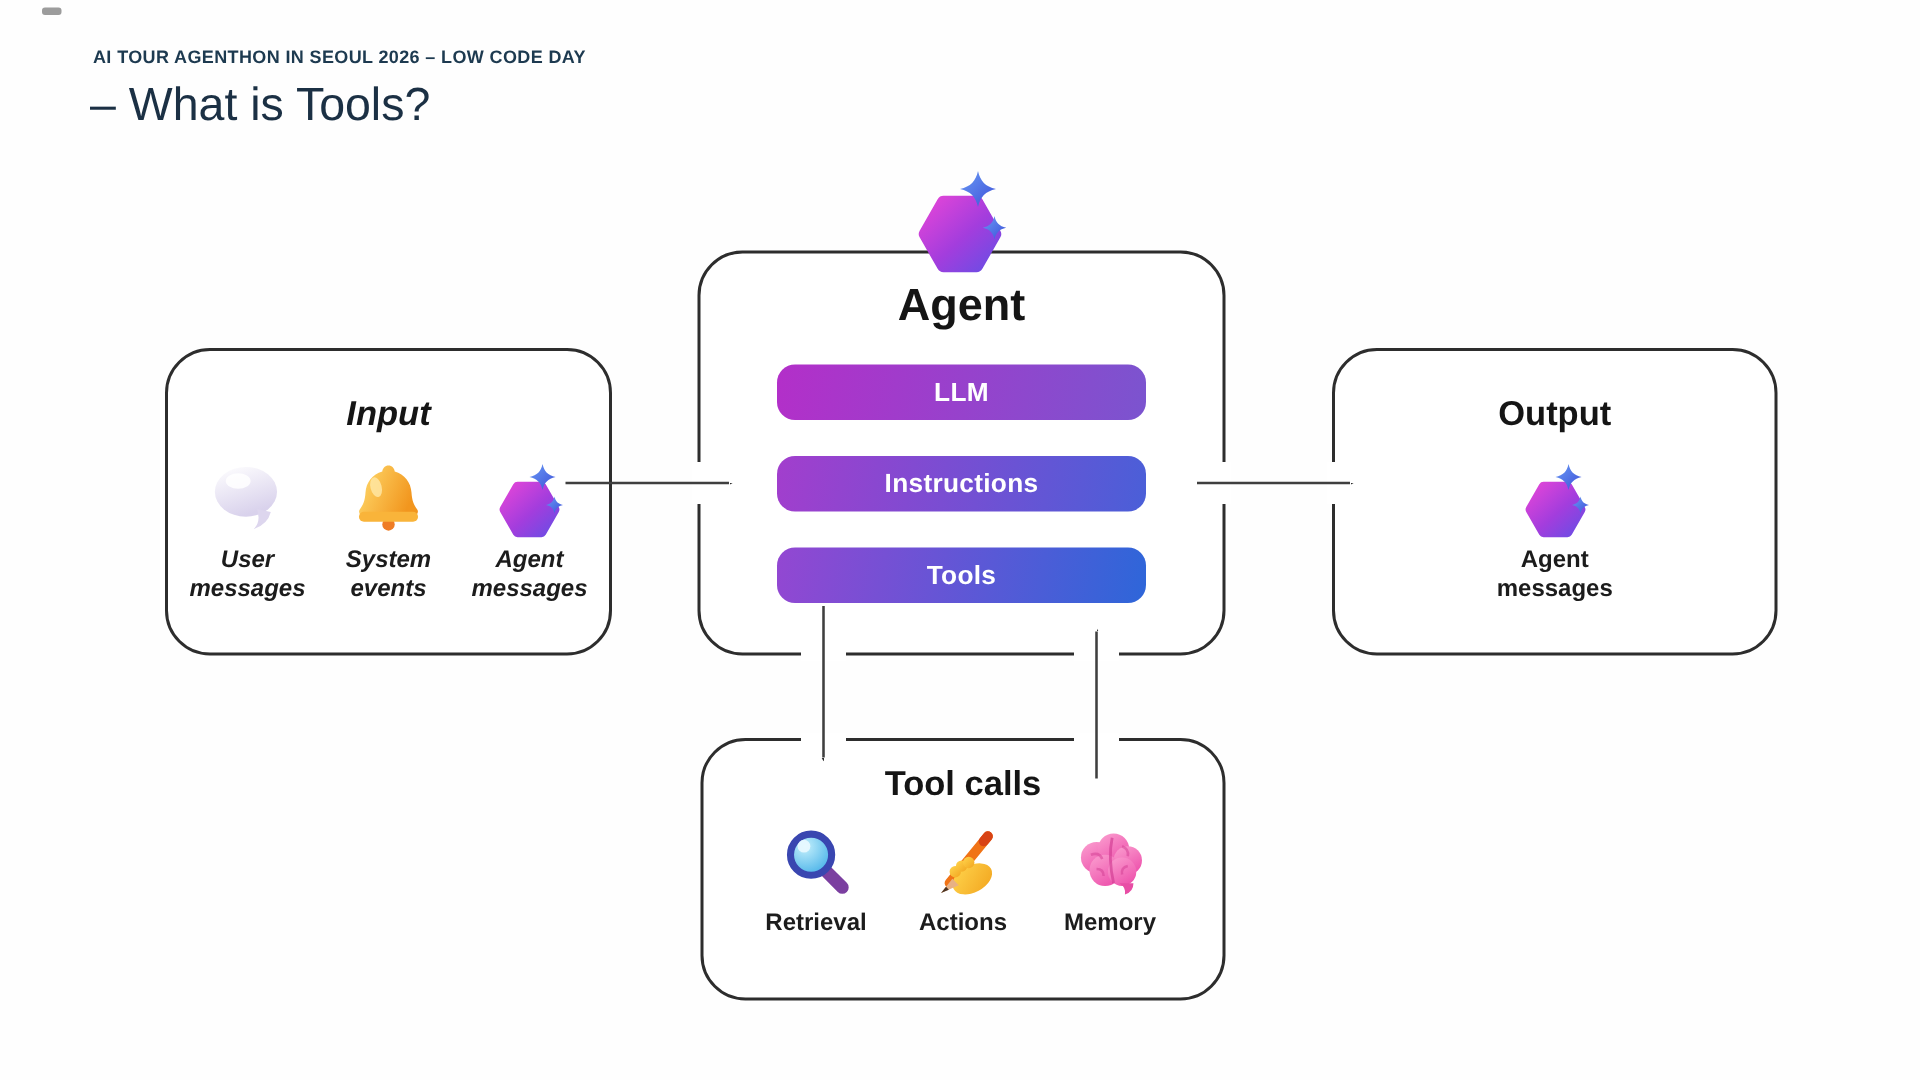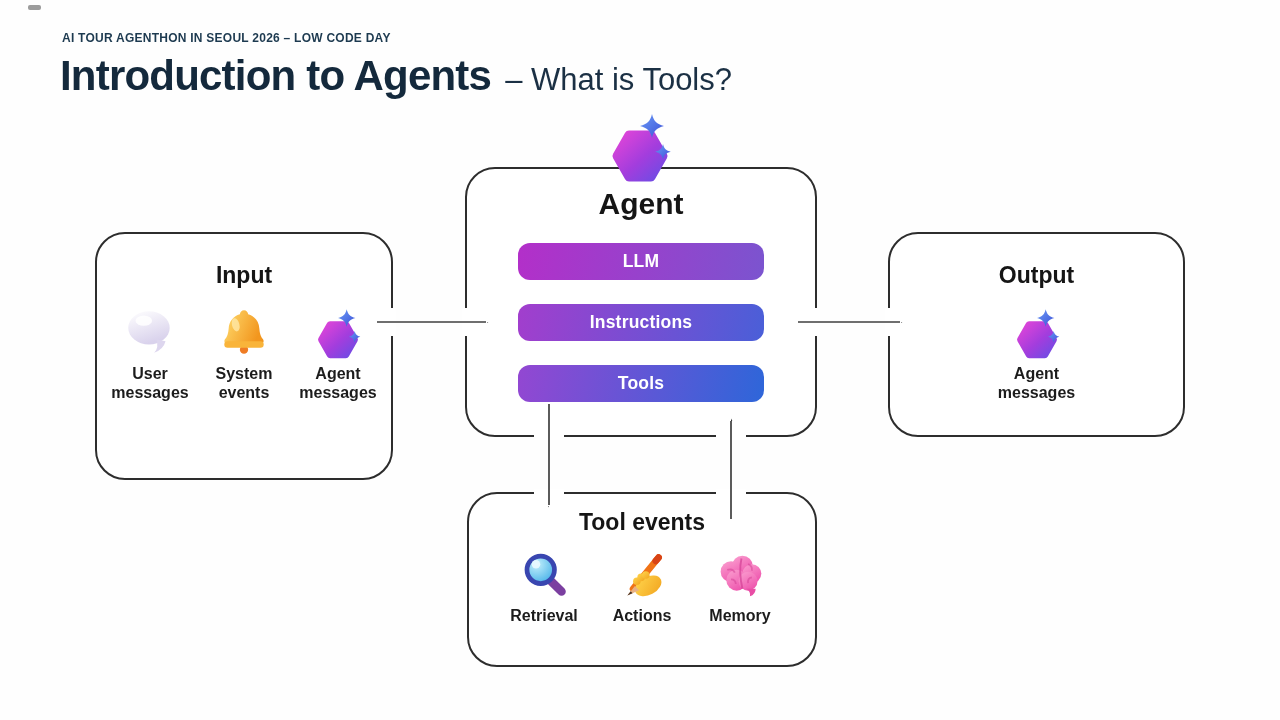--- a/index.html
+++ b/index.html
@@ -21,21 +21,21 @@
   .sub-title{font-size:31px;font-weight:400;color:#1b3044;}
   .corner-artifact{
     position:absolute;left:28px;top:5px;width:13px;height:5px;
     background:#4a4a4a;opacity:.55;border-radius:2px;
   }
   
   .box{
     position:absolute;background:#fff;border:2px solid #2d2d2d;
     border-radius:30px;box-sizing:border-box;z-index:1;
   }
-  #input-box{left:95px;top:232px;width:298px;height:248px;}
+  #input-box{left:110px;top:232px;width:298px;height:205px;font-style:italic;}
   #agent-box{left:465px;top:167px;width:352px;height:270px;}
   #output-box{left:888px;top:232px;width:297px;height:205px;}
   #toolcalls-box{left:467px;top:492px;width:350px;height:175px;}
   .box-title{text-align:center;font-weight:700;color:#151515;}
   #input-box .box-title,#output-box .box-title{margin-top:28px;font-size:23px;}
   #agent-box .box-title{margin-top:18px;font-size:30px;}
   #toolcalls-box .box-title{margin-top:15px;font-size:23px;}
   
   .items-row{display:flex;justify-content:center;margin-top:13px;}
   .item{display:flex;flex-direction:column;align-items:center;width:94px;}
@@ -158,21 +158,20 @@
       <path d="M34 42 q5 3 4 8 q6 -2 6 -8 z" fill="#e84da5"></path>
       <path d="M29 10 q-3 14 1 32" stroke="#d13b92" stroke-width="2" fill="none" opacity="0.65"></path>
       <path d="M14 22 q6 -2 8 3 M36 16 q5 2 4 7 M40 30 q-5 1 -4 6 M18 32 q5 0 5 5" stroke="#d13b92" stroke-width="1.8" fill="none" opacity="0.5"></path>
     </symbol>
   </defs>
 </svg>
 
 <div class="corner-artifact"></div>
 <div class="eyebrow">AI TOUR AGENTHON IN SEOUL 2026 – LOW CODE DAY</div>
 <div class="title-row">
-  <span class="main-title">Introduction to Agents</span>
   <span class="sub-title">– What is Tools?</span>
 </div>
 
 <div class="box" id="input-box">
   <div class="box-title">Input</div>
   <div class="items-row">
     <div class="item">
       <svg class="icon">
           <use href="#icon-bubble"></use>
         </svg>
@@ -211,21 +210,21 @@
     <div class="item">
       <svg class="icon">
           <use href="#icon-agent-hex"></use>
         </svg>
       <div class="label">Agent messages</div>
     </div>
   </div>
 </div>
 
 <div class="box" id="toolcalls-box">
-  <div class="box-title">Tool events</div>
+  <div class="box-title">Tool calls</div>
   <div class="items-row">
     <div class="item">
       <svg class="icon">
           <use href="#icon-magnifier"></use>
         </svg>
       <div class="label">Retrieval</div>
     </div>
     <div class="item">
       <svg class="icon">
           <use href="#icon-hand"></use>

